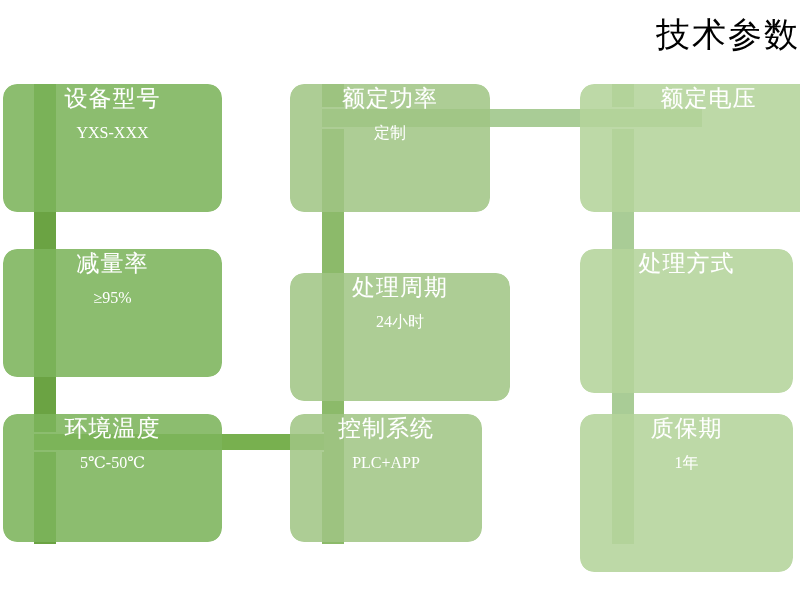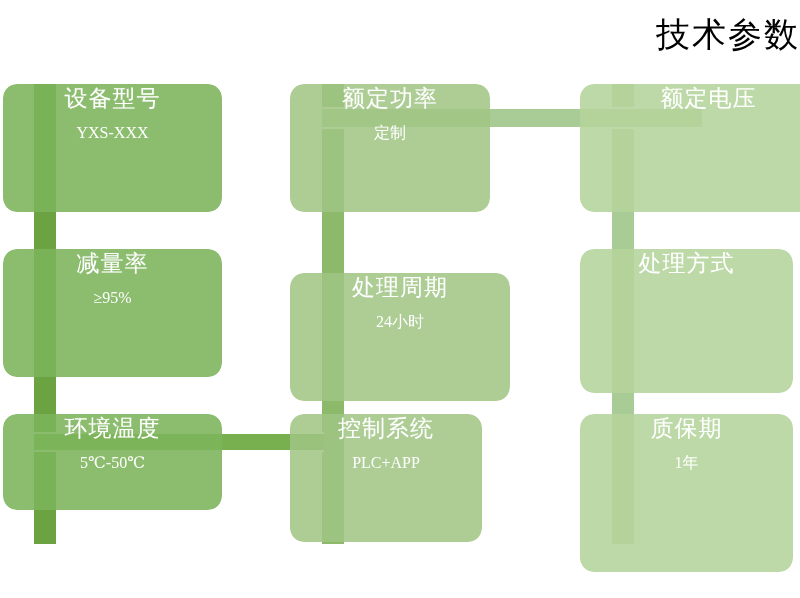--- a/index.html
+++ b/index.html
@@ -143,21 +143,21 @@
     </div>
   </div>
 
   <div class="card" style="left:580px; top:249px; width:213px; height:144px;">
     <div class="card-bg" style="background:rgba(180,212,155,0.88);"></div>
     <div class="c-text">
       <div class="c-title">处理方式</div>
     </div>
   </div>
 
-  <div class="card" style="left:3px; top:414px; width:219px; height:96px;">
+  <div class="card" style="left:3px; top:414px; width:219px; height:128px;">
     <div class="card-bg" style="background:rgba(124,180,91,0.88);"></div>
     <div class="c-text">
       <div class="c-title">环境温度</div>
       <div class="c-value">5℃-50℃</div>
     </div>
   </div>
 
   <div class="card" style="left:290px; top:414px; width:192px; height:128px;">
     <div class="card-bg" style="background:rgba(159,197,131,0.86);"></div>
     <div class="c-text">

